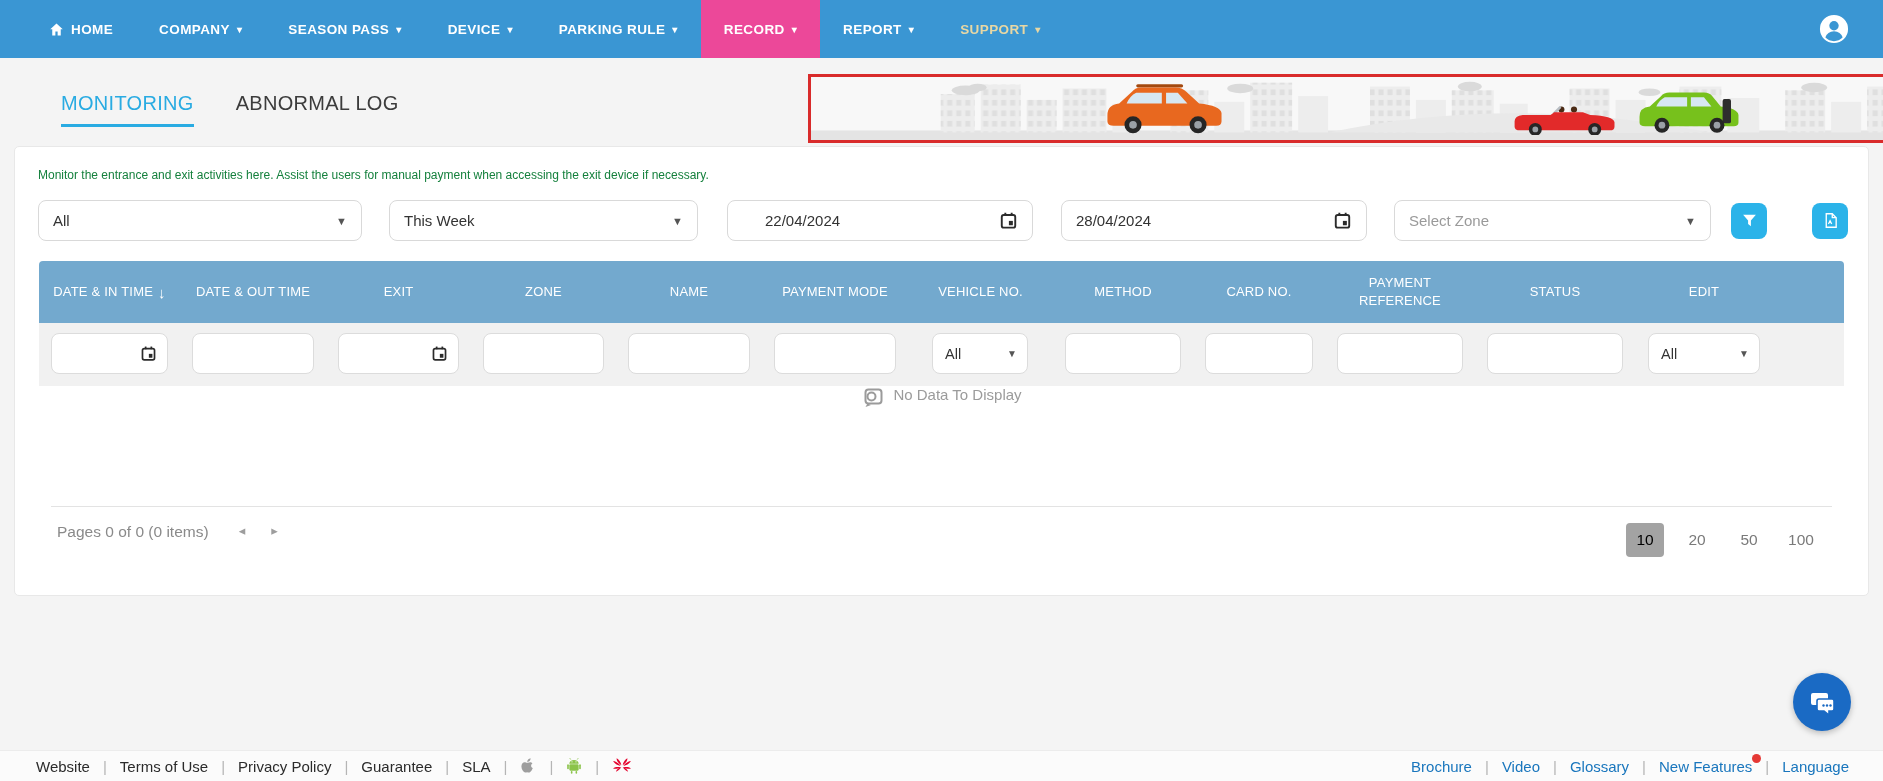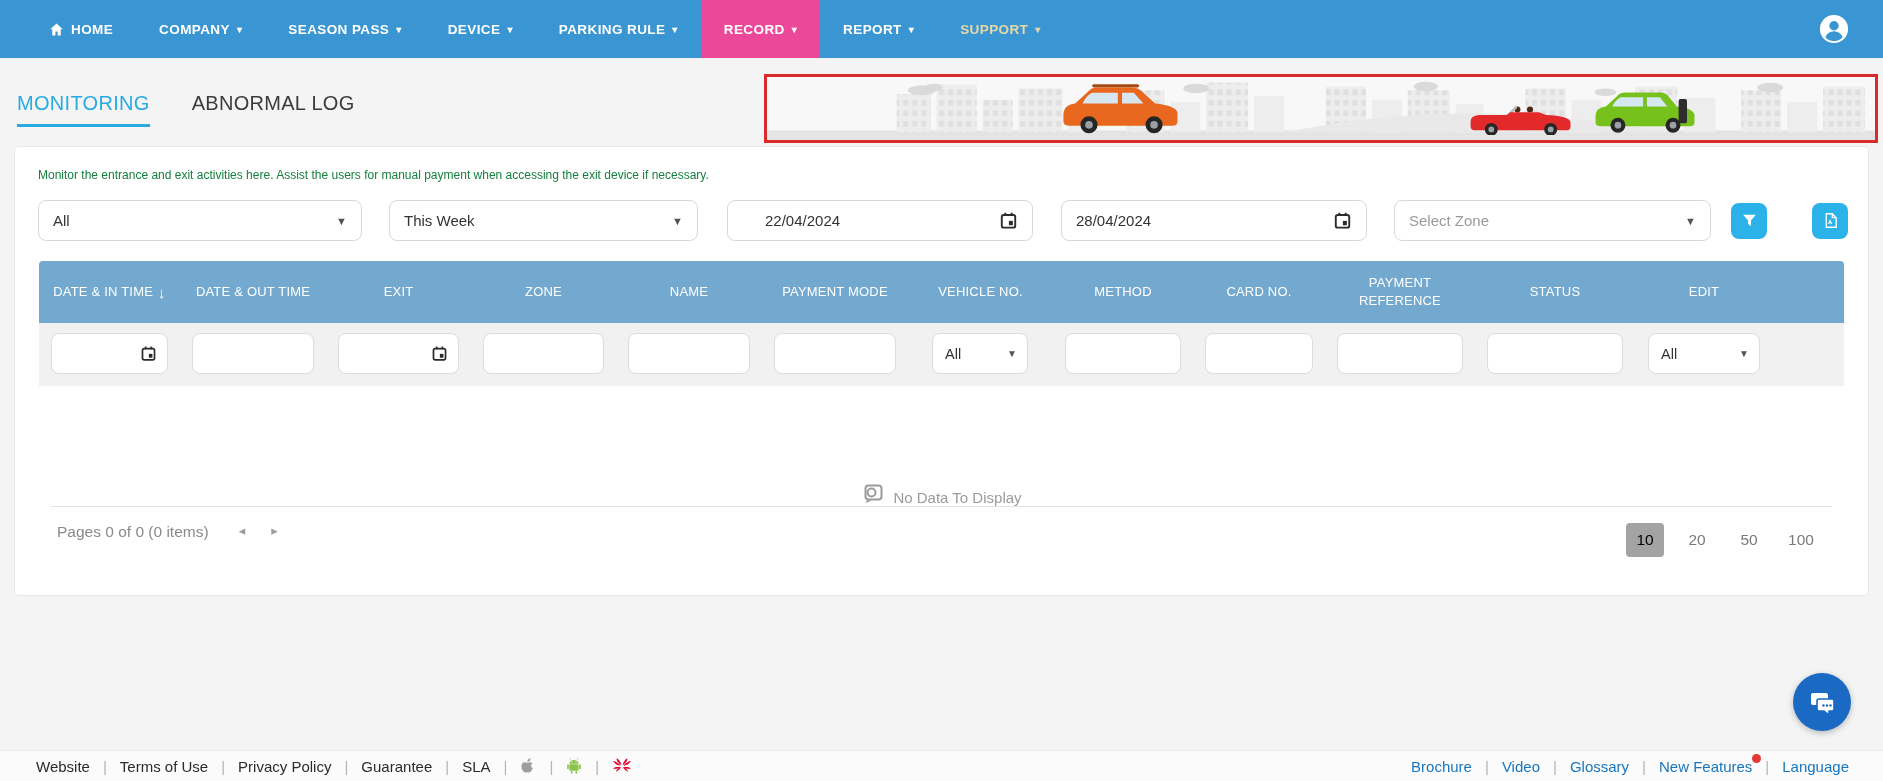--- a/index.html
+++ b/index.html
@@ -24,21 +24,21 @@
     font-size:13.5px; font-weight:bold; letter-spacing:.4px;
     cursor:pointer; white-space:nowrap;
   }
   .nav-item.active { background:#ec4899; }
   .nav-item.support { color:#e7d7a4; }
   .nav-caret { font-size:10px; margin-top:1px; }
   .nav-right { margin-left:auto; display:flex; align-items:center; padding-right:34px; }
   .user-btn { width:30px; height:30px; cursor:pointer; }
 
   
-  .subhead { position:relative; height:88px; }
+  .subhead { position:relative; height:88px;margin-left:44px; }
   .tabs { display:flex; gap:42px; padding:34px 0 0 17px; }
   .tab { font-size:20px; letter-spacing:.3px; color:#3c3c3c; cursor:pointer; padding-bottom:9px; }
   .tab.active { color:#29abe2; border-bottom:3px solid #29abe2; }
 
   .banner {
     position:absolute; left:764px; top:16px;
     width:1114px; height:69px;
     border:3px solid #d92b2b; background:#f8f8f8;
     overflow:hidden; cursor:pointer;
   }
@@ -97,21 +97,21 @@
   .tf-sel {
     height:41px; background:#fff; border:1px solid #dcdcdc; border-radius:8px;
     display:flex; align-items:center; justify-content:space-between; padding:0 10px 0 12px;
     font-size:14.5px; color:#333; cursor:pointer;
   }
   .tf-sel .caret { color:#555; font-size:10px; }
   .sel-pay { width:96px; margin-right:auto; margin-left:12px; }
   .sel-status { width:112px; }
 
   .empty-state {
-    height:120px; display:flex; align-items:flex-end; justify-content:center; gap:8px;
+    height:120px; display:flex; align-items:flex-start; justify-content:center; gap:8px;
     color:#9b9b9b; font-size:15px;
   }
 
   
   .pager {
     border-top:1px solid #e3e3e3; margin:0 36px;
     display:flex; align-items:flex-start; padding:16px 0 0 6px;
   }
   .pager-label { color:#8a8a8a; font-size:15.5px; }
   .pg-arrow { color:#9d9d9d; font-size:13px; margin-left:30px; cursor:pointer; }

